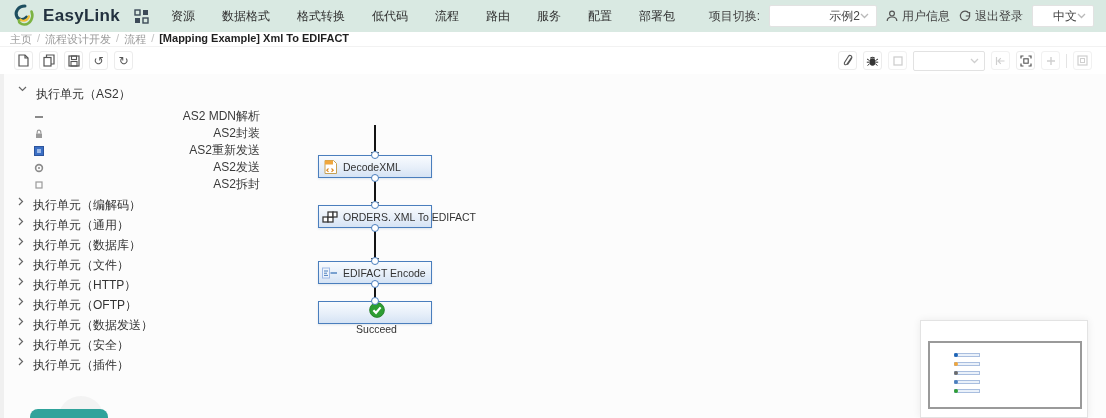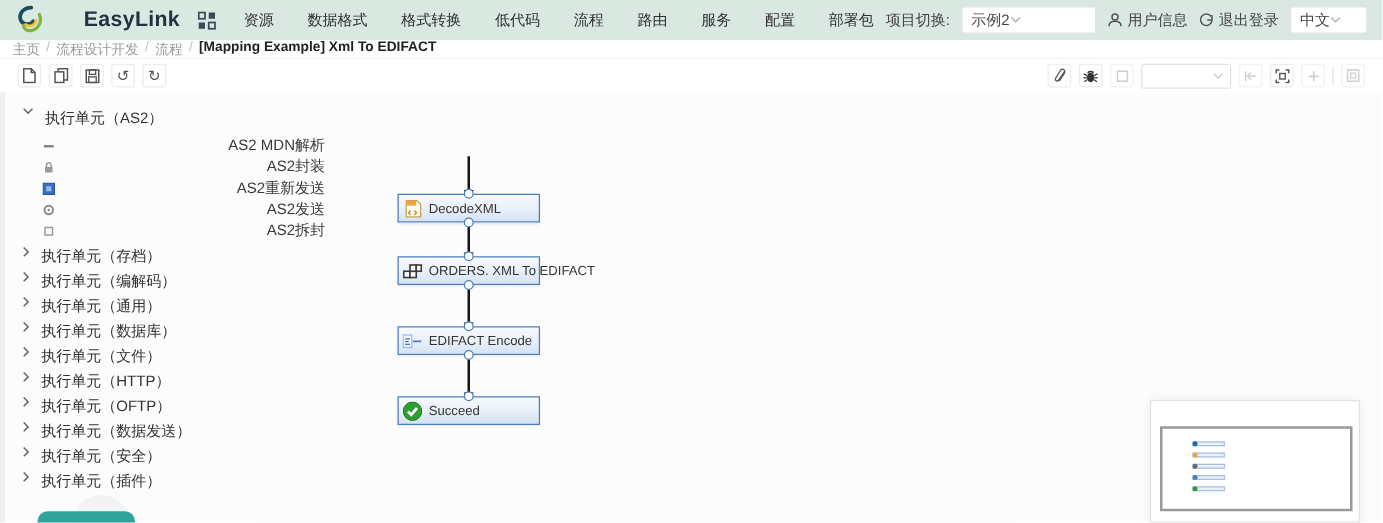--- a/index.html
+++ b/index.html
@@ -2,27 +2,27 @@
 <html><head>
 <meta charset="utf-8">
 <style>
   * { margin:0; padding:0; box-sizing:border-box; }
   html,body { width:1106px; height:418px; overflow:hidden; background:#fff;
     font-family:"Liberation Sans","DejaVu Sans",sans-serif; color:#333; }
 
   
   .header { height:32px; background:#d9e9e2; display:flex; align-items:center; padding:0 12px; }
   .logo-wrap { display:flex; align-items:center; gap:7px; margin-right:14px; }
-  .brand { font-size:17px; font-weight:bold; color:#22313f; letter-spacing:.3px;margin-left:24px; }
+  .brand { font-size:17px; font-weight:bold; color:#22313f; letter-spacing:.3px; }
   .apps-btn { margin-right:22px; display:flex; align-items:center; cursor:pointer; }
   .nav { display:flex; align-items:center; gap:27px; font-size:12px; color:#2f2f2f; }
   .nav span { cursor:pointer; white-space:nowrap; }
   .header-right { margin-left:auto; display:flex; align-items:center; gap:9px; font-size:12px; color:#444; }
   .hsel { background:#fff; border:1px solid #e2e2e2; border-radius:2px; height:22px;
-    display:flex; align-items:center; justify-content:flex-start; padding:0 7px; cursor:pointer; }
+    display:flex; align-items:center; justify-content:flex-end; padding:0 7px; cursor:pointer; }
   .hsel.project { width:108px; }
   .hsel.lang { width:62px; }
   .hbtn { display:flex; align-items:center; gap:4px; cursor:pointer; }
 
   
   .breadcrumb { height:15px; background:#fff; display:flex; align-items:flex-start; gap:5px;
     padding:0 10px; font-size:11px; color:#9a9a9a; border-bottom:1px solid #f2f2f2; }
   .breadcrumb .sep { color:#c2c2c2; }
   .breadcrumb .link { cursor:pointer; }
   .breadcrumb .current { color:#1f1f1f; font-weight:bold; }
@@ -275,28 +275,20 @@
         <span>AS2拆封</span>
       </div>
     </div>
 
     <div class="tree-group">
       <span class="chev">
         <svg width="6" height="9" viewBox="0 0 6 9">
             <path d="M1 1 L4.5 4.5 L1 8" stroke="#666" stroke-width="1.2" fill="none"></path>
           </svg>
         </span>
-      <span>执行单元（存档）</span>
-    </div>
-    <div class="tree-group">
-      <span class="chev">
-        <svg width="6" height="9" viewBox="0 0 6 9">
-            <path d="M1 1 L4.5 4.5 L1 8" stroke="#666" stroke-width="1.2" fill="none"></path>
-          </svg>
-        </span>
       <span>执行单元（编解码）</span>
     </div>
     <div class="tree-group">
       <span class="chev">
         <svg width="6" height="9" viewBox="0 0 6 9">
             <path d="M1 1 L4.5 4.5 L1 8" stroke="#666" stroke-width="1.2" fill="none"></path>
           </svg>
         </span>
       <span>执行单元（通用）</span>
     </div>
@@ -405,21 +397,21 @@
         <rect x="0.5" y="1" width="7" height="10" fill="#eef4fb" stroke="#9db9e6" stroke-width="1"></rect>
         <path d="M2 4 H6 M2 6.2 H5 M2 8.4 H6" stroke="#4a7ebd" stroke-width="1"></path>
         <path d="M8.5 6 H15" stroke="#4a7ebd" stroke-width="1.4"></path>
         </svg>
       </span>
     <span class="node-label">EDIFACT Encode</span>
     <span class="port top"></span>
     <span class="port bottom"></span>
   </div>
 
-  <div class="node" style="top:243px;">
+  <div class="node" style="top:227px;flex-direction:column;">
     <span class="icon16">
       <svg width="16" height="16" viewBox="0 0 16 16">
         <circle cx="8" cy="8" r="7.4" fill="#2e9e33"></circle>
         <circle cx="8" cy="8" r="7.4" fill="none" stroke="#1f7a24" stroke-width="0.8"></circle>
         <path d="M4.4 8.2 L7 10.8 L11.6 5.4" stroke="#fff" stroke-width="2.2" fill="none"></path>
         </svg>
       </span>
     <span class="node-label">Succeed</span>
     <span class="port top"></span>
   </div>

